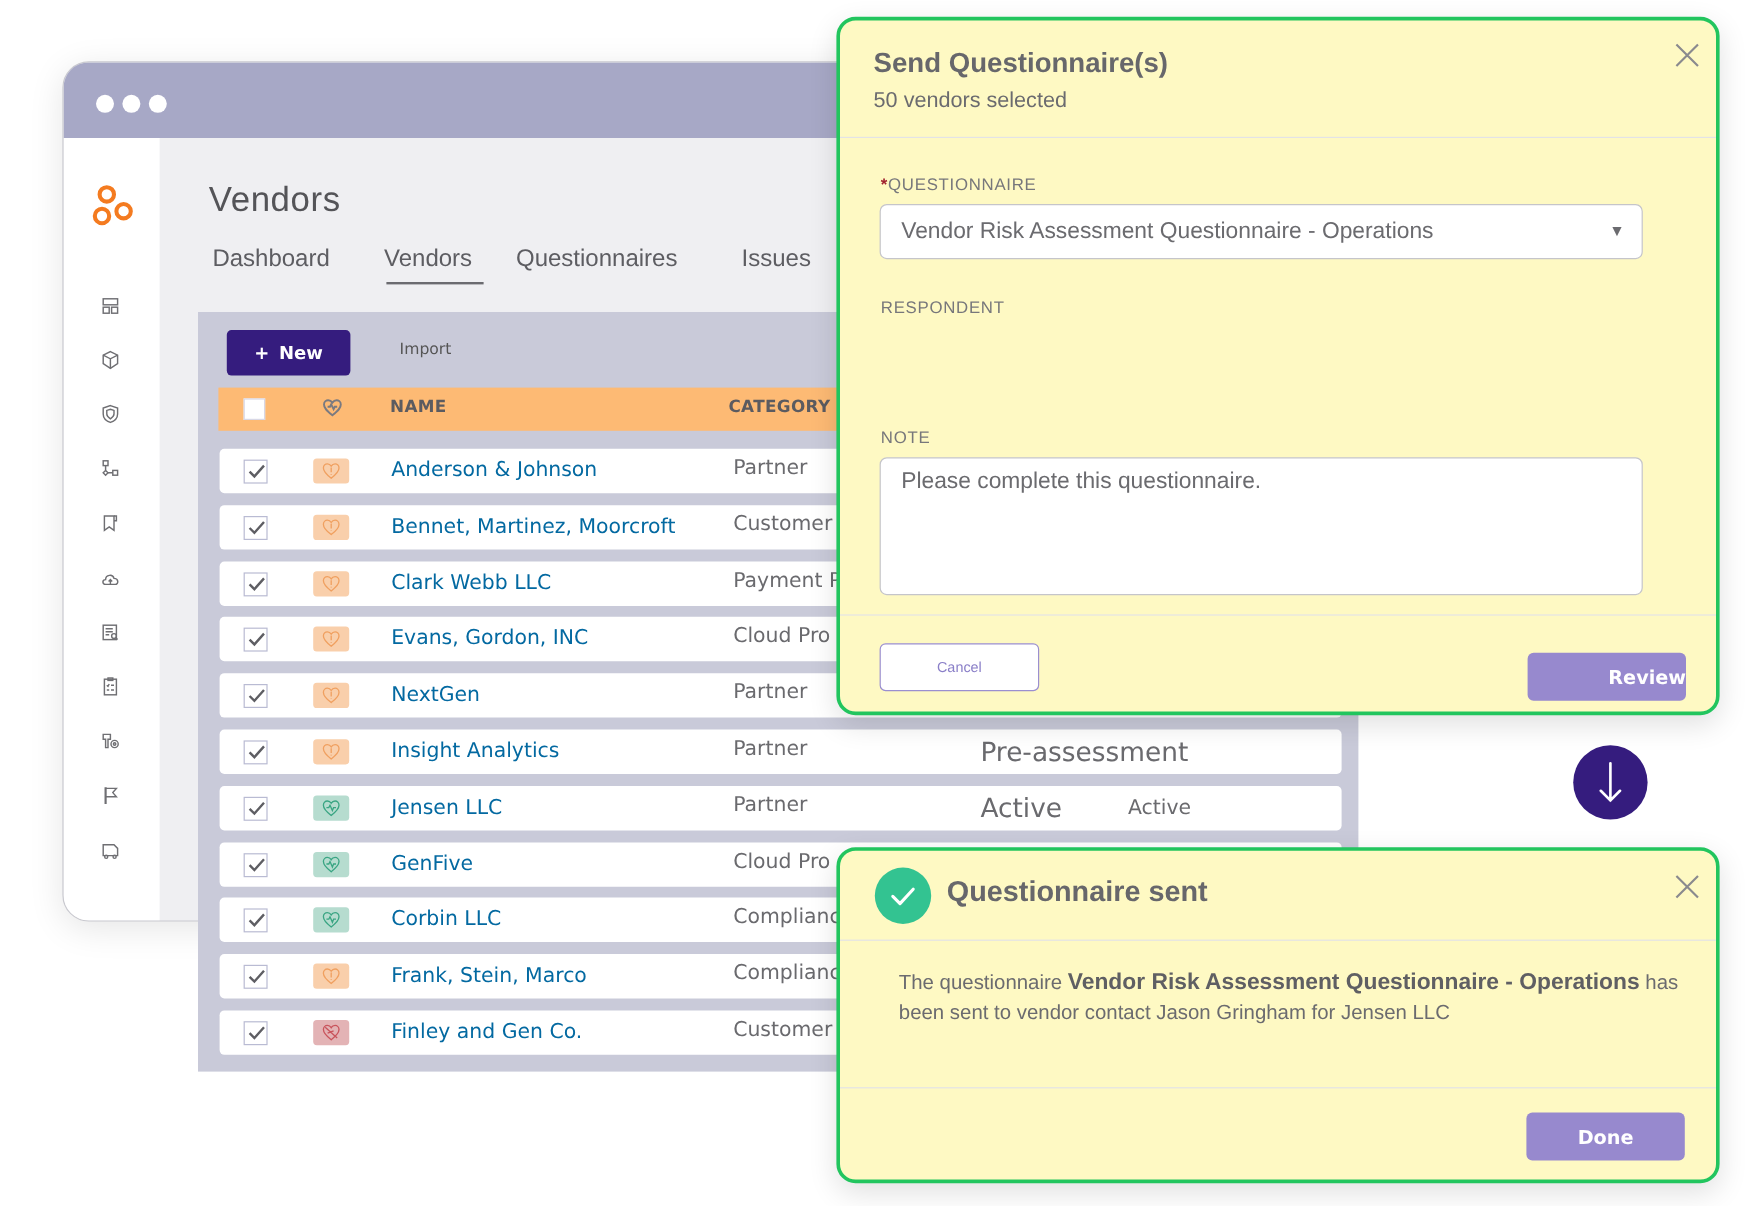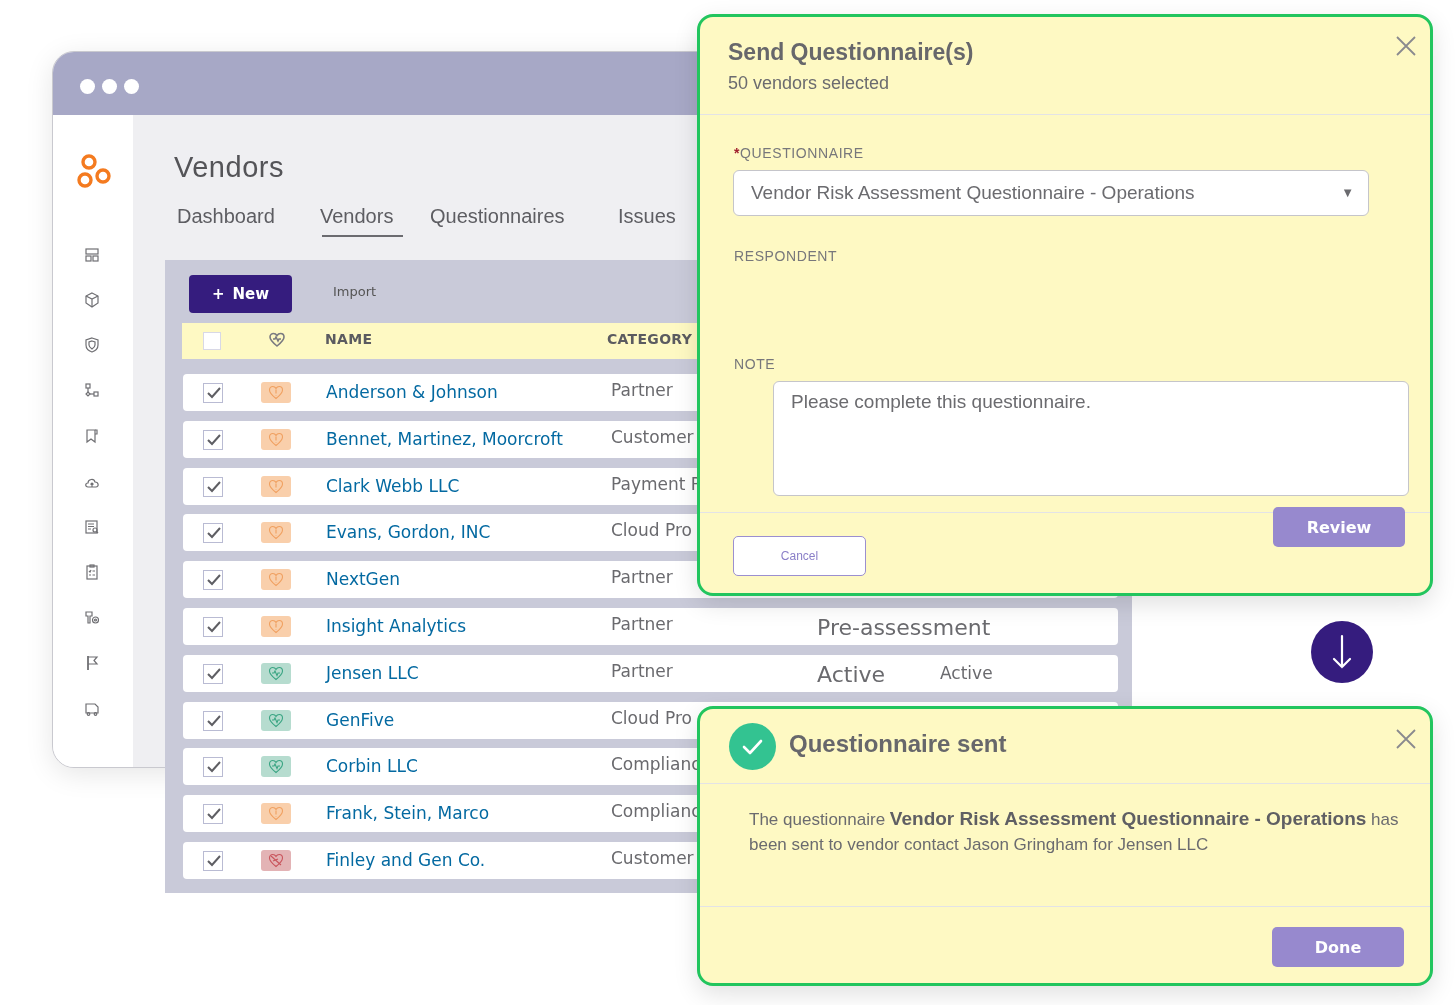--- a/index.html
+++ b/index.html
@@ -27,21 +27,21 @@
 
   
   .table-panel { position: absolute; left: 165px; top: 260px; width: 967px; height: 633px; background: #c9cad9; }
   .new-btn {
     position: absolute; left: 24px; top: 15px; width: 103px; height: 38px; border-radius: 4px;
     background: #351c7e; color: #fff; font-size: 15px; font-weight: bold; border: none;
     display: flex; align-items: center; justify-content: center; gap: 8px;
     font-family: "DejaVu Sans", sans-serif;
   }
   .import-link { position: absolute; left: 168px; top: 24px; font-size: 13px; color: #555; }
-  .thead { position: absolute; left: 17px; top: 63px; width: 950px; height: 36px; background: #fef9c3; }
+  .thead { position: absolute; left: 17px; top: 63px; width: 950px; height: 36px; background: #fdba74; }
   .thead .cb { position: absolute; left: 21px; top: 9px; width: 18px; height: 18px; background: #fff; border: 1px solid #d8d8e6; }
   .thead .heart { position: absolute; left: 86px; top: 8px; width: 18px; height: 18px; color: #7a7a80; }
   .th { position: absolute; top: 8px; font-size: 14px; font-weight: bold; color: #5b5b60; letter-spacing: 0.3px; }
 
   .row { position: absolute; left: 18px; width: 935px; height: 37px; background: #ffffff; border-radius: 4px; }
   .row .cb { position: absolute; left: 20px; top: 9px; width: 20px; height: 20px; border: 1px solid #b9bbd3; background: #fff; }
   .row .cb svg { position: absolute; left: 1px; top: 0px; width: 18px; height: 18px; }
   .row .health { position: absolute; left: 78px; top: 8px; width: 30px; height: 21px; border-radius: 3px; }
   .row .health svg { position: absolute; left: 7px; top: 3px; width: 16px; height: 15px; }
   .row .name { position: absolute; left: 143px; top: 8px; font-size: 17px; color: #0369a1; white-space: nowrap; }
@@ -68,31 +68,31 @@
   .send-modal .hdr-line { position: absolute; left: 0; right: 0; top: 97px; height: 1px; background: #e3e3e6; }
   .field-label { position: absolute; left: 34px; font-size: 14px; color: #77777b; letter-spacing: 0.6px; font-family: "Liberation Sans", sans-serif; }
   .field-label .req { color: #a0212e; font-weight: bold; }
   .select-box, .text-box, .area-box {
     position: absolute; left: 33px; width: 636px; border: 1px solid #c5c5ca; border-radius: 6px; background: #fff;
     font-family: "Liberation Sans", sans-serif; font-size: 19px; color: #6b6b6f; padding-left: 17px;
   }
   .select-box { top: 153px; height: 46px; line-height: 44px; }
   .select-box .caret { position: absolute; right: 14px; top: 0px; font-size: 13px; color: #6b6b6f; }
   .text-box { top: 256px; height: 45px; line-height: 43px; }
-  .area-box { top: 364px; height: 115px; padding-top: 8px; line-height: 24px; margin-left: 40px; }
+  .area-box { top: 364px; height: 115px; padding-top: 8px; line-height: 24px; }
   .send-modal .ftr-line { position: absolute; left: 0; right: 0; top: 495px; height: 1px; background: #e3e3e6; }
   .btn-outline {
     position: absolute; left: 33px; top: 519px; width: 133px; height: 40px; border: 1px solid #9b8fd0; border-radius: 5px;
     background: #fff; color: #8a7fc8; font-size: 12px; font-family: "Liberation Sans", sans-serif;
   }
   .btn-fill {
     position: absolute; width: 132px; height: 40px; border: none; border-radius: 5px; background: #9789ce;
     color: #fff; font-size: 16px; font-weight: bold; font-family: "DejaVu Sans", sans-serif;
   }
-  .send-modal .btn-fill { left: 573px; top: 490px; }
+  .send-modal .btn-fill { left: 573px; top: 527px; text-align: right; }
 
   
   .arrow-circle { position: absolute; left: 1311px; top: 621px; width: 62px; height: 62px; border-radius: 50%; background: #351c7e; }
   .arrow-circle svg { position: absolute; left: 16px; top: 12px; width: 30px; height: 38px; }
 
   
   .sent-modal { left: 697px; top: 706px; width: 736px; height: 280px; }
   .check-circle { position: absolute; left: 29px; top: 14px; width: 47px; height: 47px; border-radius: 50%; background: #33c391; }
   .check-circle svg { position: absolute; left: 12px; top: 13px; width: 23px; height: 22px; }
   .sent-modal .title { position: absolute; left: 89px; top: 21px; font-size: 24px; font-weight: bold; color: #67676b; font-family: "Liberation Sans", sans-serif; }

